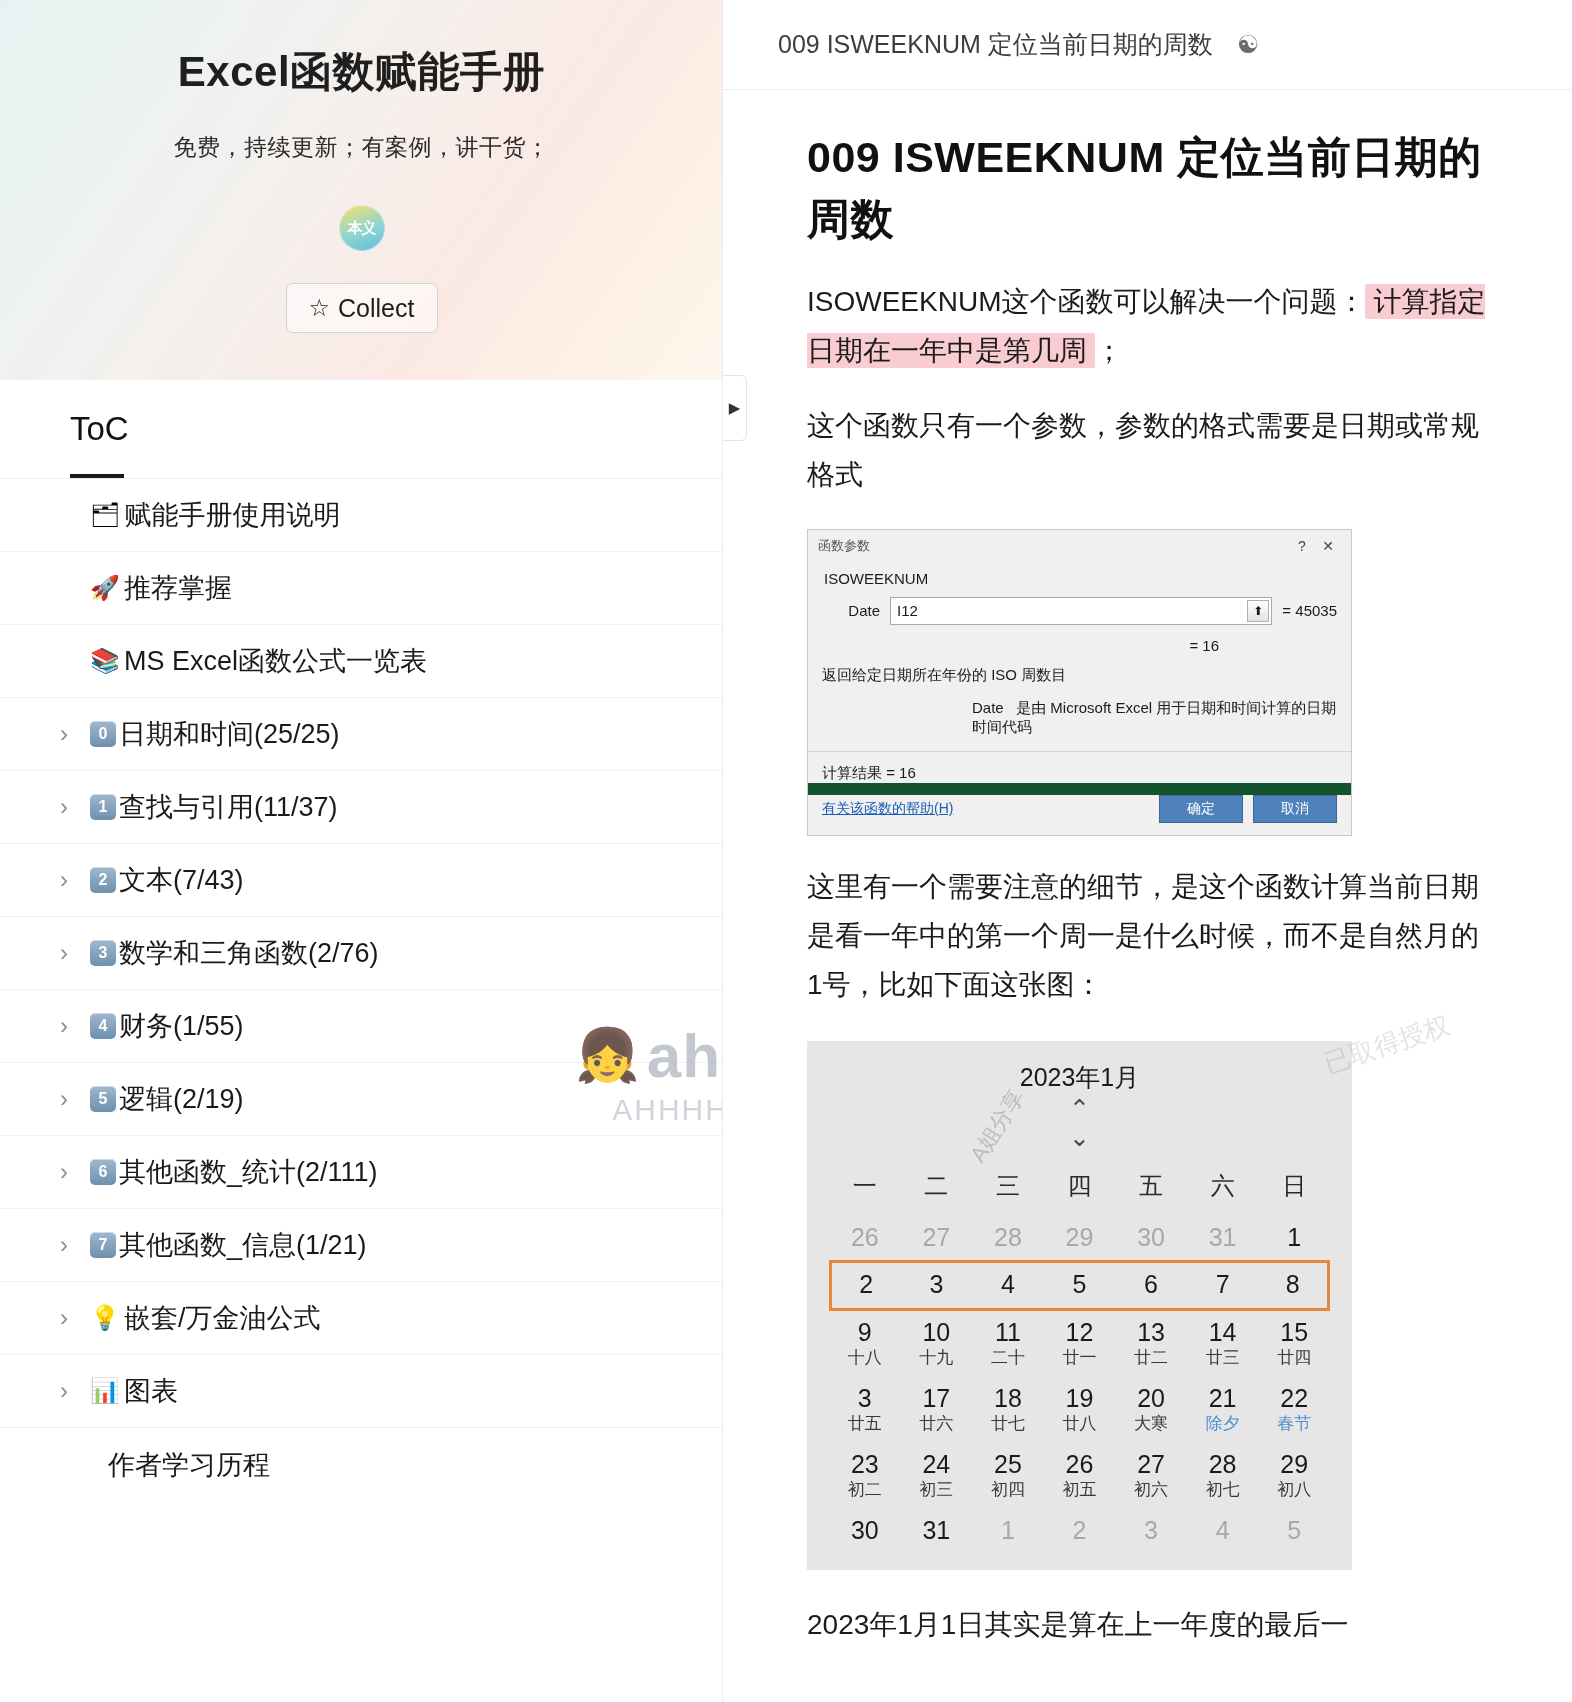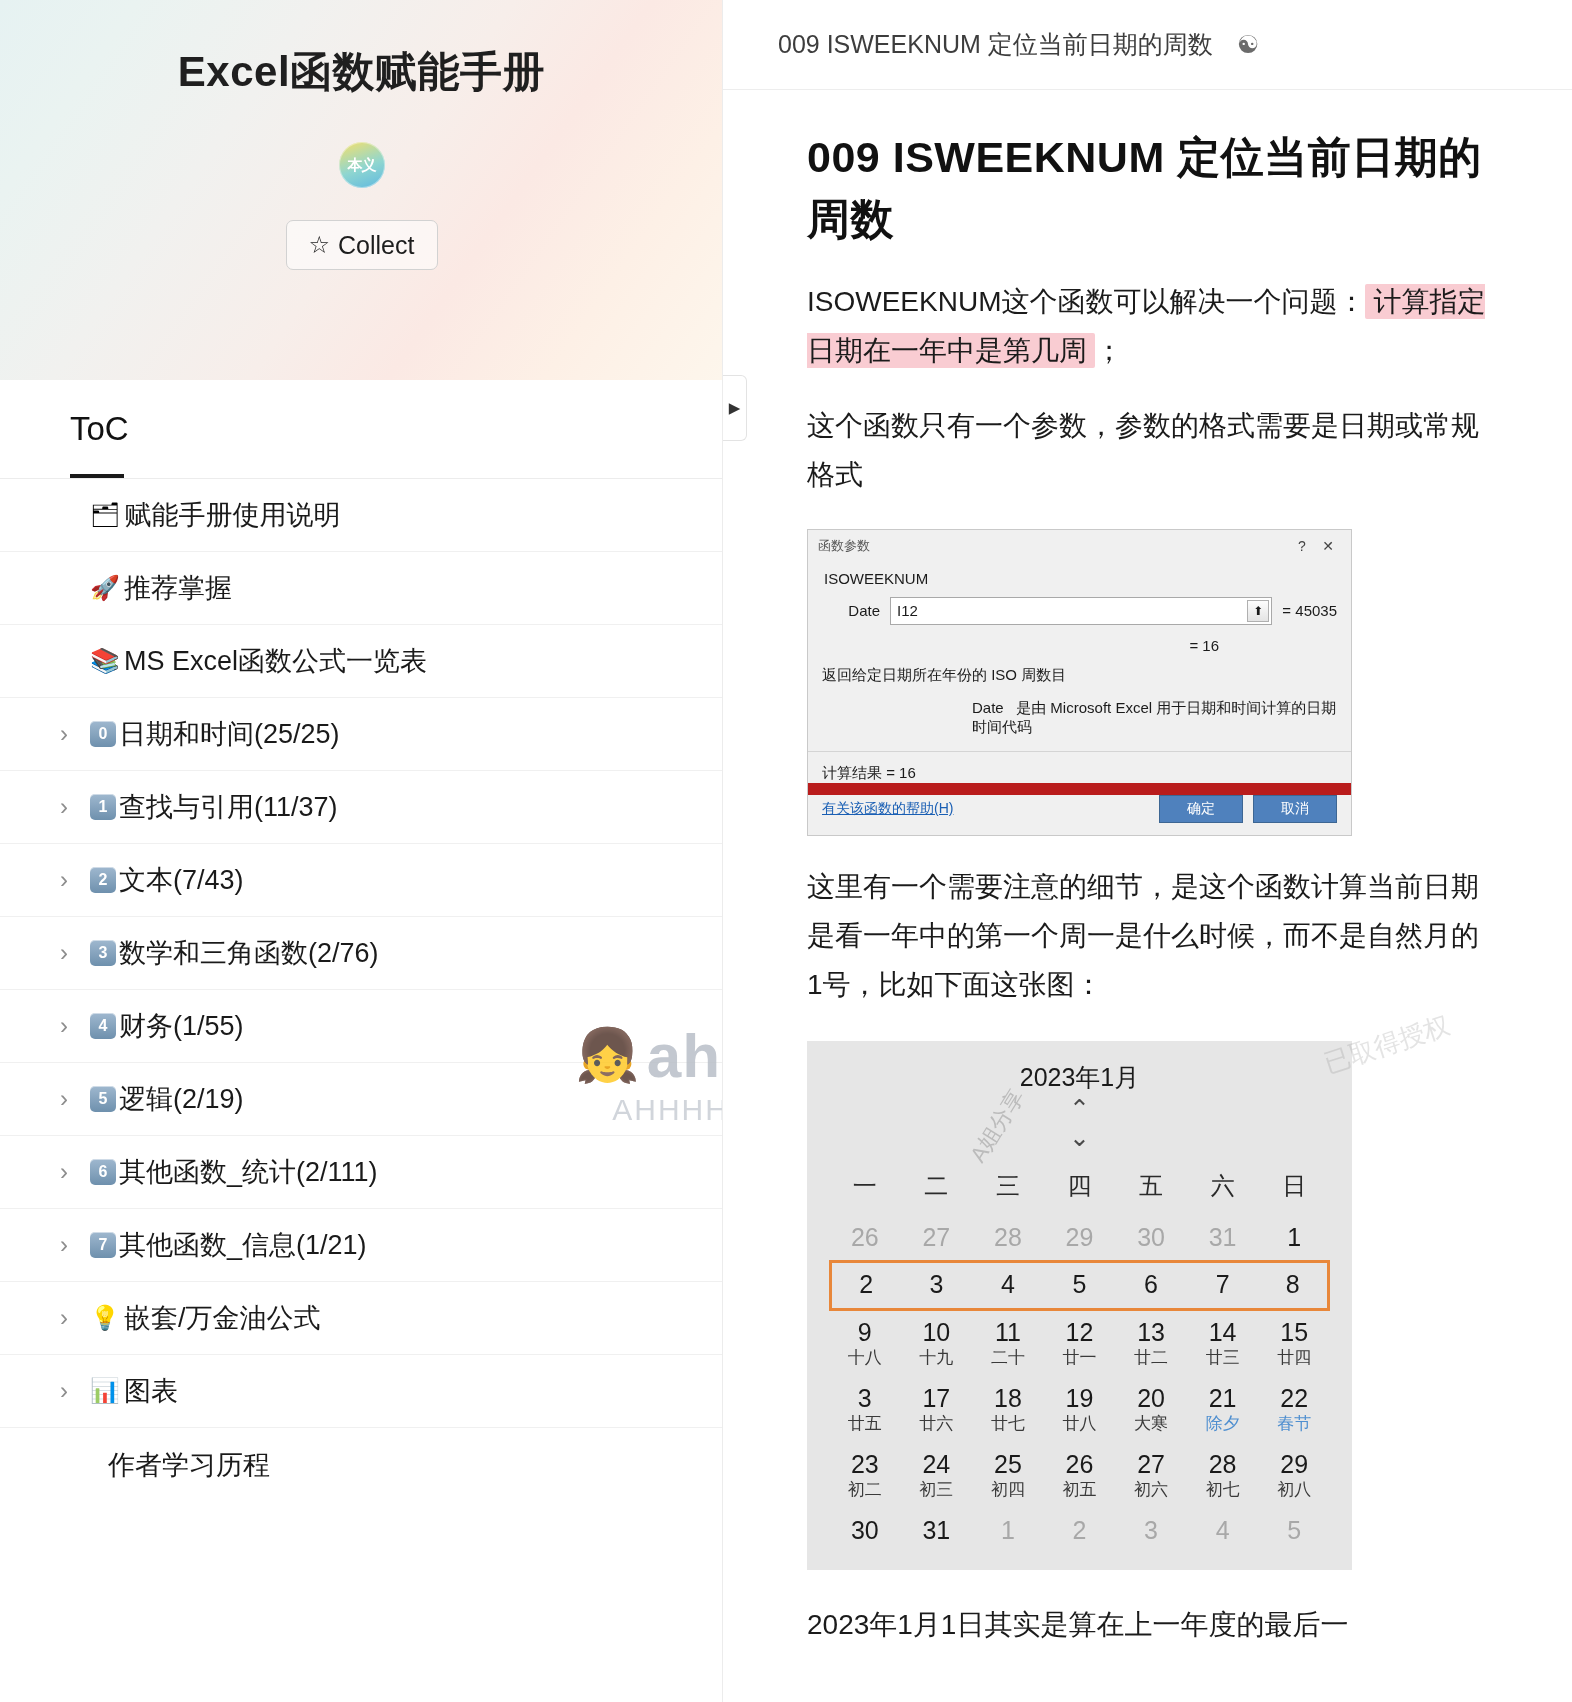--- a/index.html
+++ b/index.html
@@ -119,21 +119,21 @@
   }
   .para {
     margin-top: 26px; font-size: 28px; line-height: 1.75; color: #1b1b1b;
   }
   .hl {
     background: #f9ccd2; padding: 2px 8px; border-radius: 2px; color: #1b1b1b;
   }
 
   
   .xl-dialog {
-    margin-top: 30px; width: 545px; background: #b91c1c;
+    margin-top: 30px; width: 545px; background: #14532d;
     border: 1px solid #c9c9c9; font-family: "Liberation Sans", sans-serif;
     color: #1b1b1b;
   }
   .xl-titlebar {
     height: 32px; display: flex; align-items: center; padding: 0 10px;
     font-size: 13px; color: #555; background: #f0f0f0;
   }
   .xl-titlebar .t-txt { flex: 1; }
   .xl-titlebar .t-btn { width: 26px; text-align: center; font-size: 14px; color: #444; }
   .xl-body { background: #f0f0f0; padding: 6px 14px 0 14px; }
@@ -195,20 +195,21 @@
 </style>
 </head>
 <body>
 
 <div class="app">
 
   <div class="left-pane">
 
     <div class="hero">
       <div class="hero-title">Excel函数赋能手册</div>
+      <div class="hero-sub">免费，持续更新；有案例，讲干货；</div>
       <div class="avatar">
         <span>本义</span>
       </div>
       <div class="collect-btn">
         <span class="star">☆</span>
         <span>Collect</span>
       </div>
     </div>
 
     <div class="toc-head">

